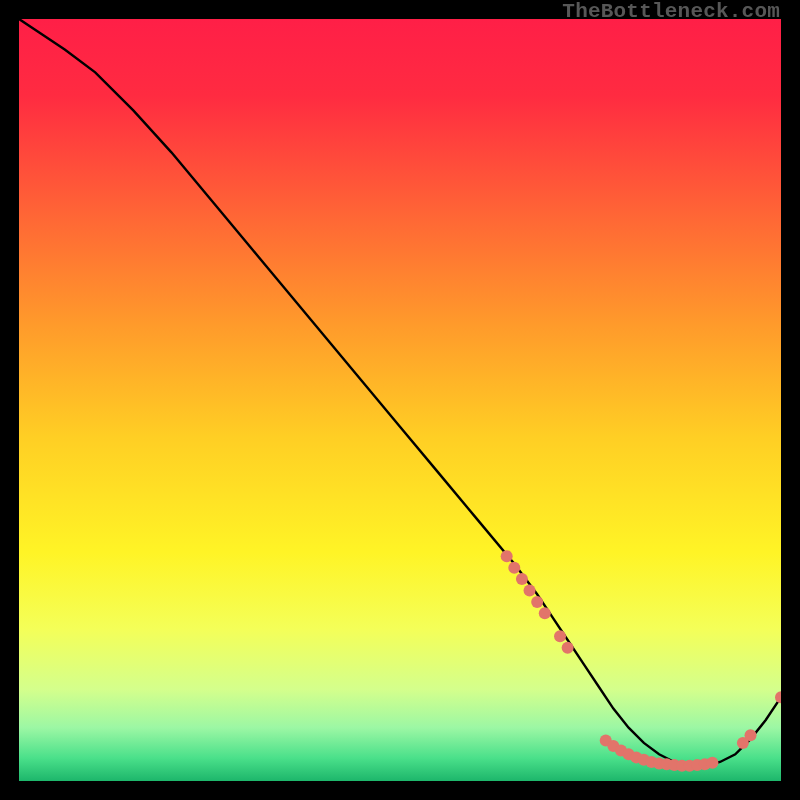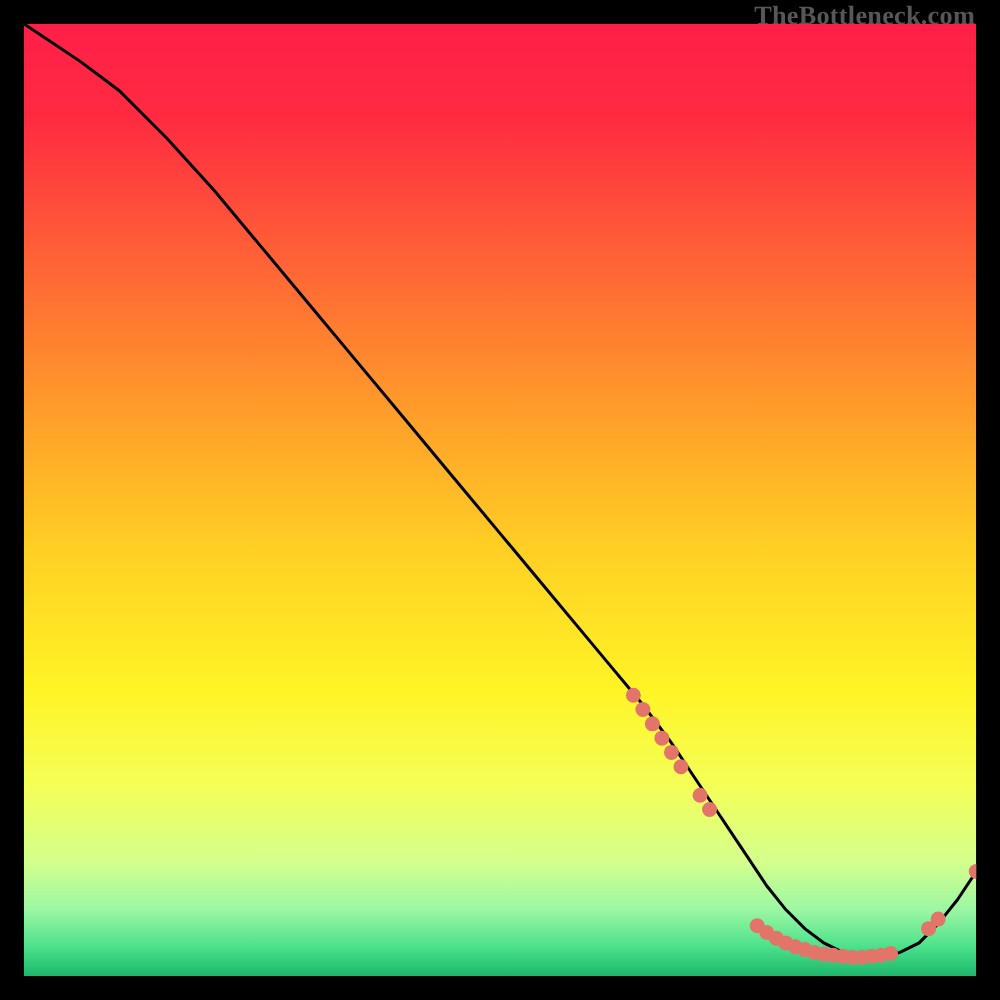--- a/index.html
+++ b/index.html
@@ -20,21 +20,21 @@
     position: absolute;
     left: 19px;
     top: 19px;
     width: 762px;
     height: 762px;
   }
   .watermark {
     position: absolute;
     top: 0px;
     right: 20px;
-    font-family: Liberation Serif, serif;
+    font-family: Liberation Mono, monospace;
     font-size: 21px;
     font-weight: 600;
     color: #575757;
     letter-spacing: 0.2px;
     user-select: none;
   }
   svg { display: block; }
 </style>
 </head>
 <body>

